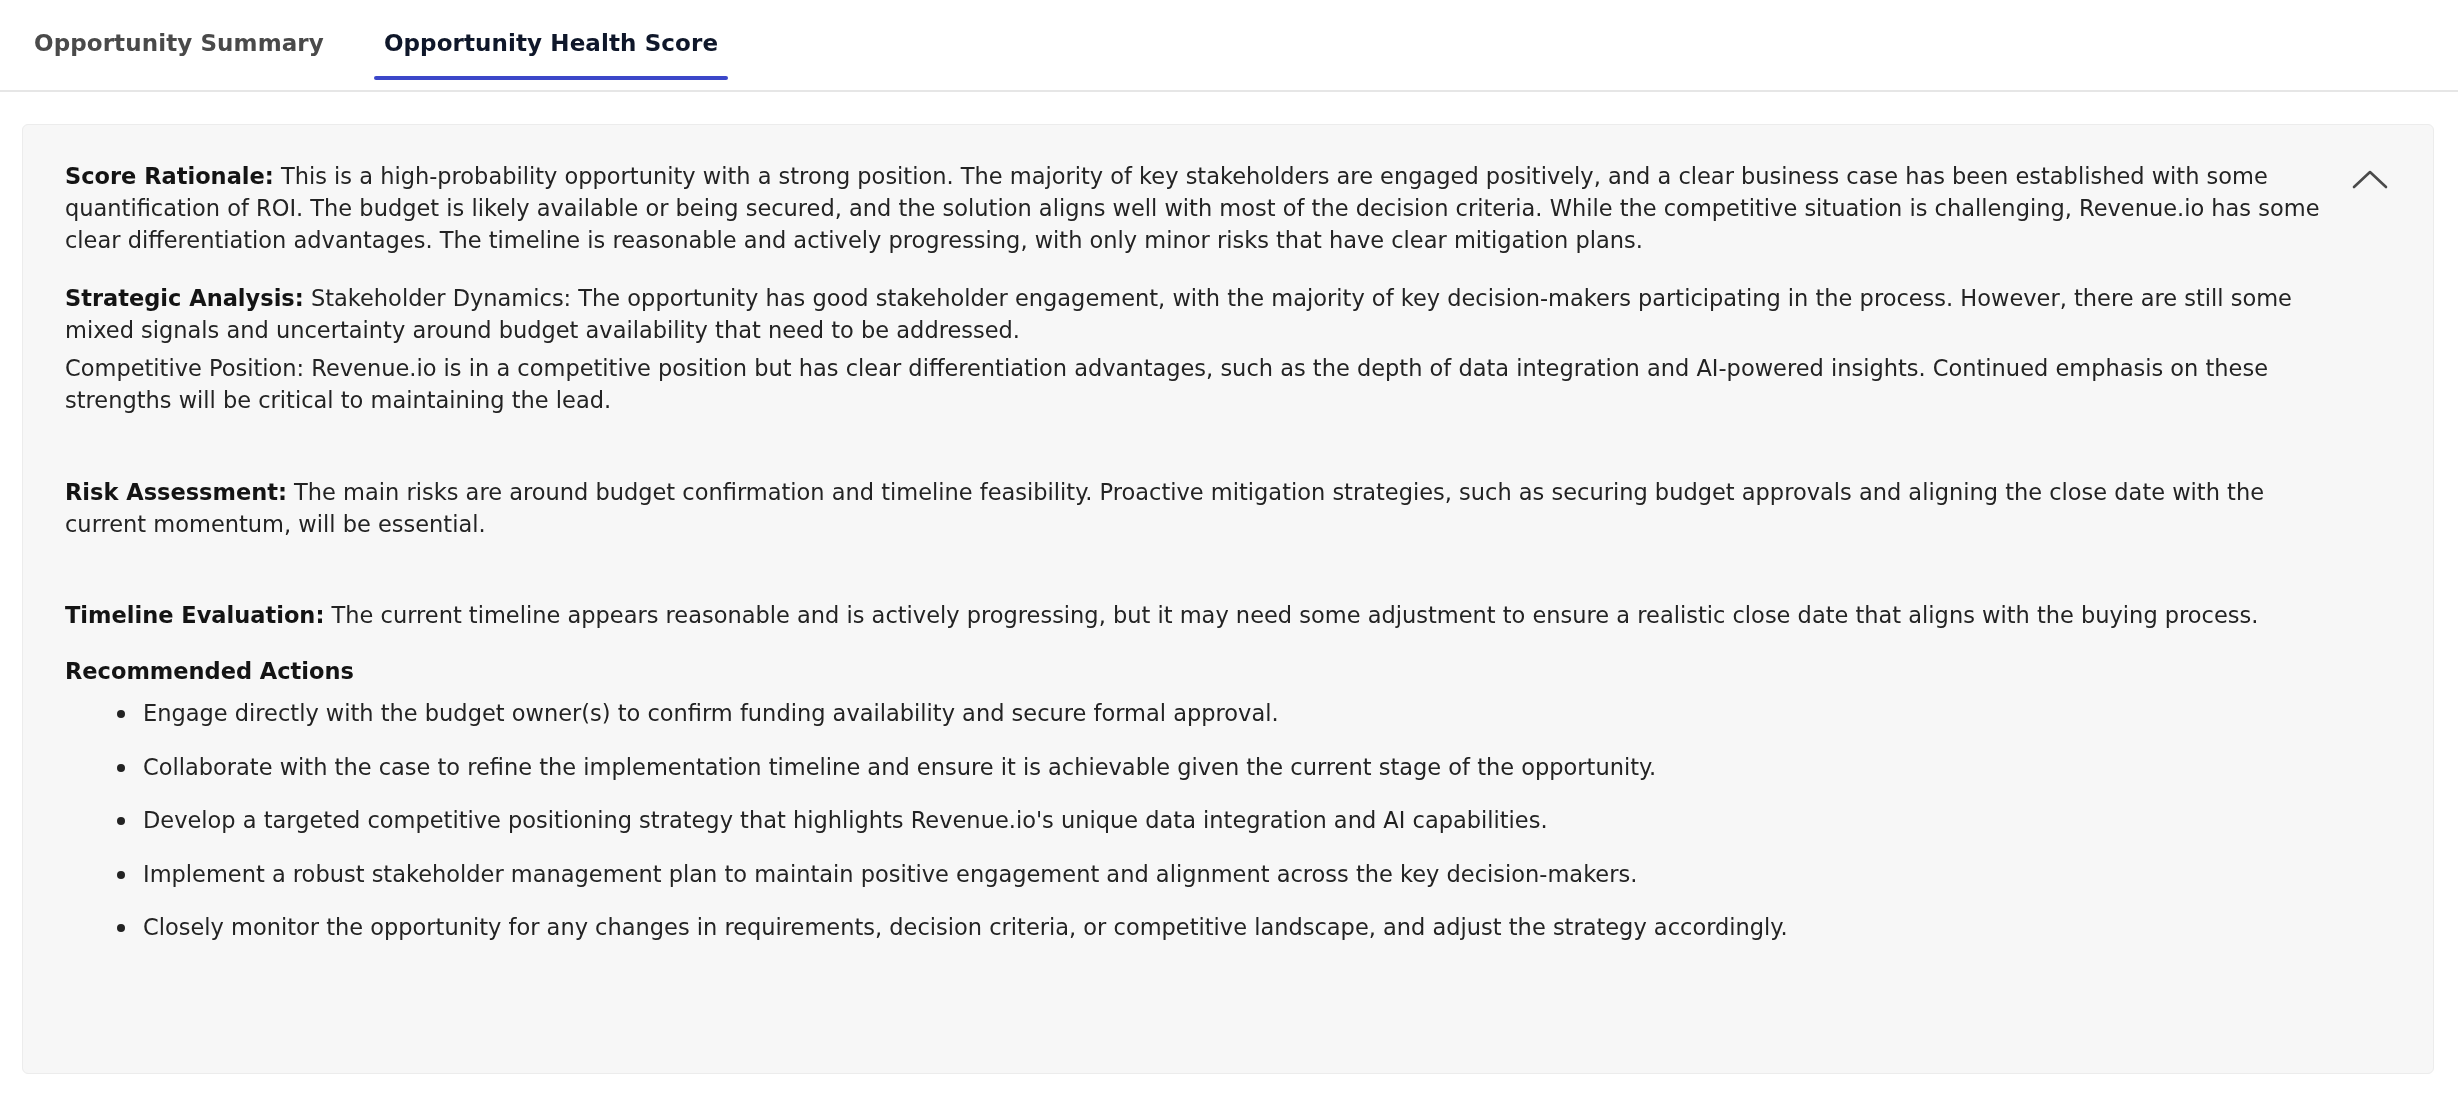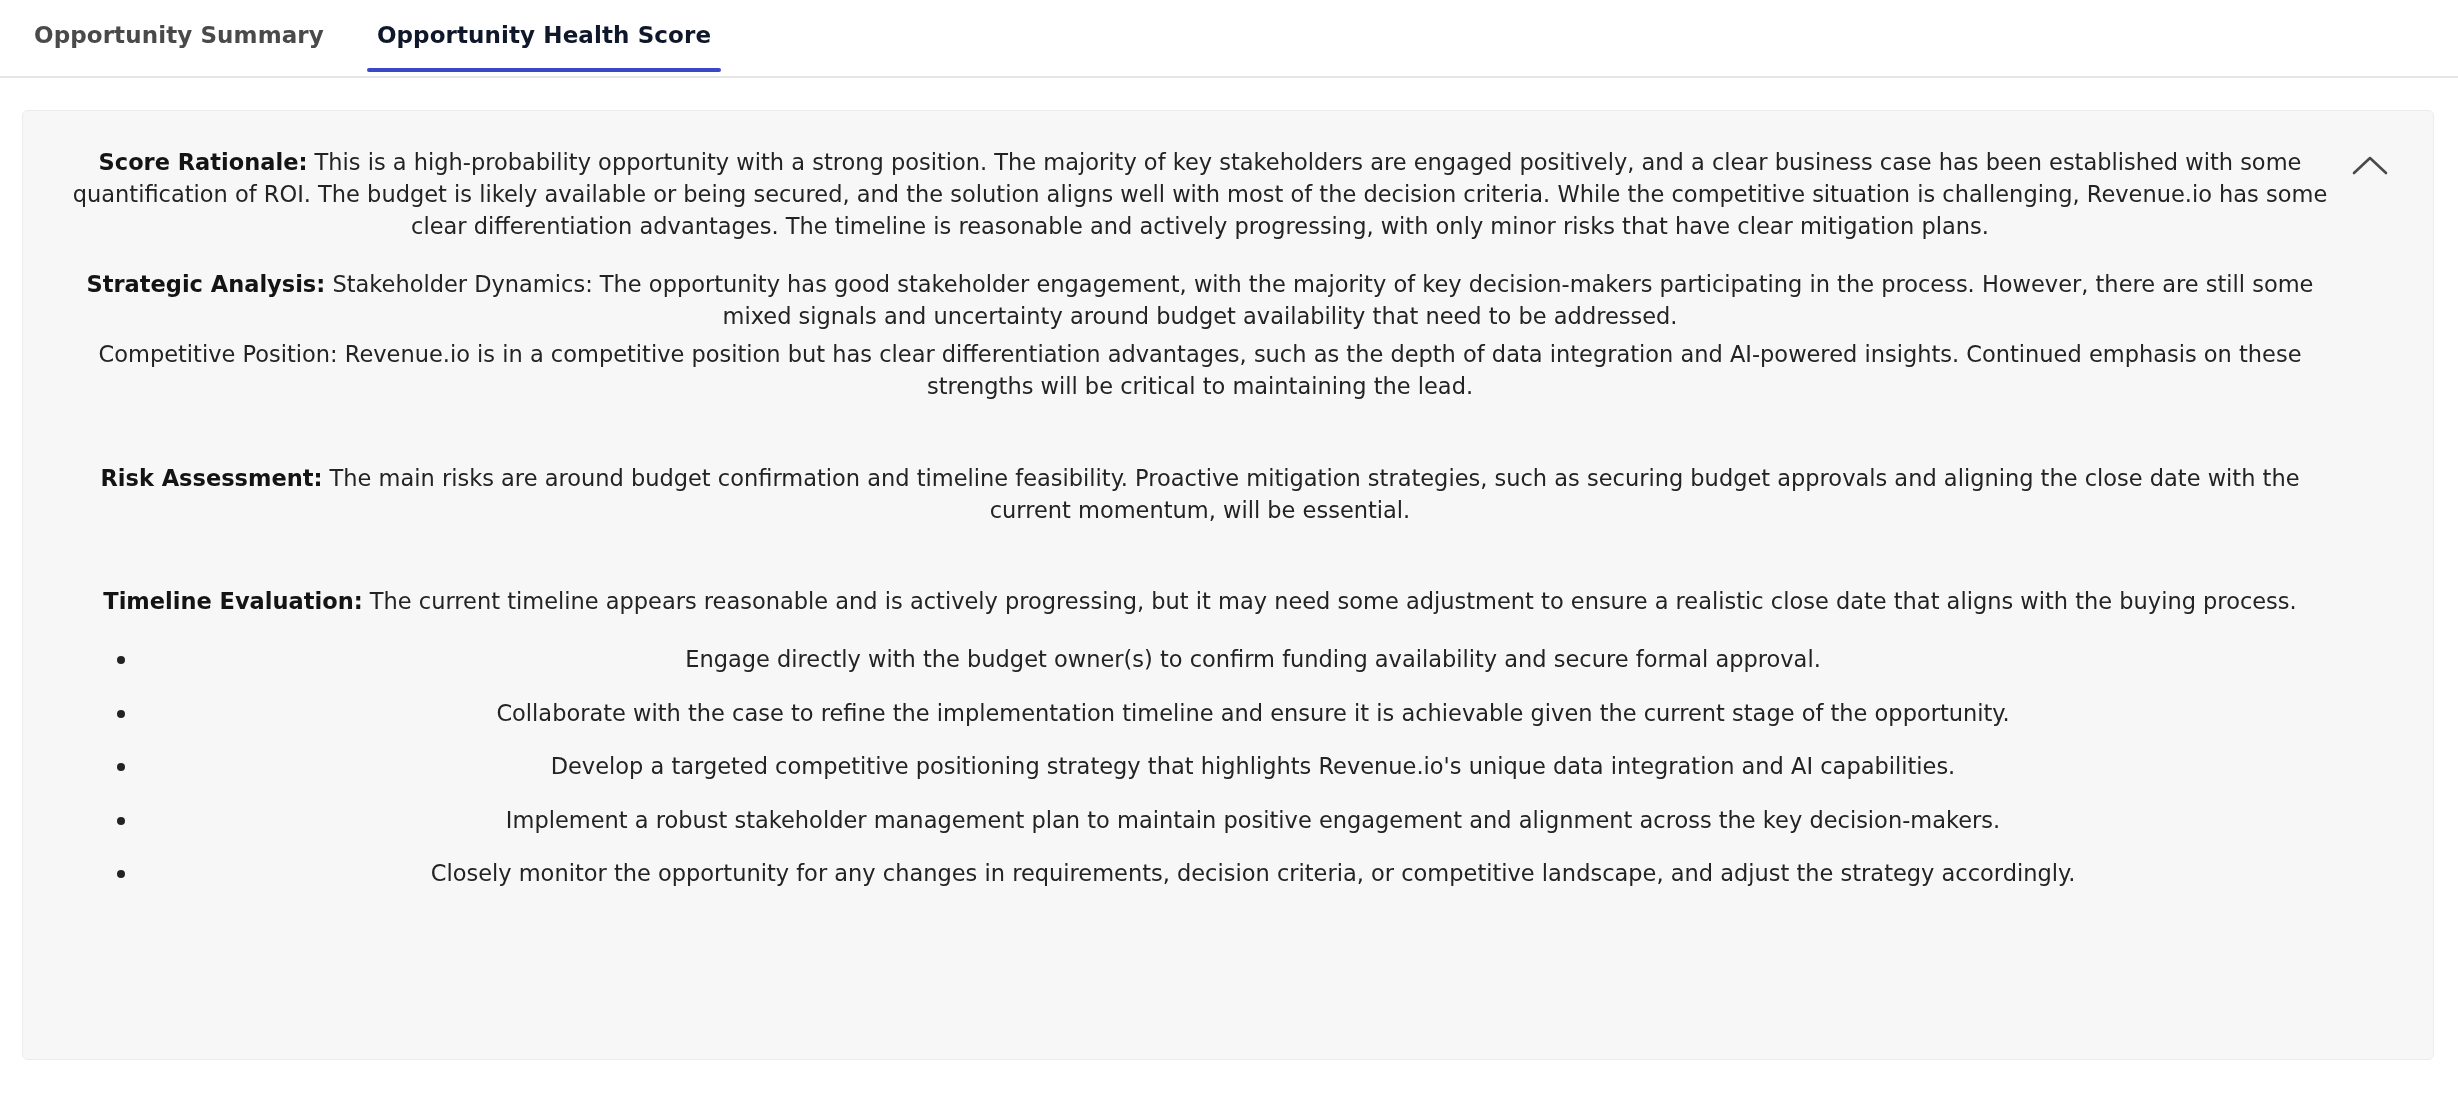--- a/index.html
+++ b/index.html
@@ -14,24 +14,24 @@
     min-height: 1109px;
     font-size: 22px;
     color: #2b2b2b;
     -webkit-font-smoothing: antialiased;
   }
 
   
   .tabbar {
     display: flex;
     align-items: flex-end;
-    gap: 5px;
-    padding: 0 0 6px 10px;
+    gap: 12px;
+    padding: 0 0 12px 10px;
     border-bottom: 2px solid #e6e6e6;
-    height: 78px;
+    height: 92px;
   }
   .tab {
     position: relative;
     padding: 26px 24px 22px 24px;
     font-size: 23px;
     font-weight: bold;
     color: #4a4a4a;
     letter-spacing: 0.1px;
     cursor: pointer;
     white-space: nowrap;
@@ -54,21 +54,20 @@
   .card-wrap {
     padding: 32px 24px 0 22px;
   }
   .card {
     position: relative;
     background: #f7f7f7;
     border: 1px solid #ececec;
     border-radius: 6px;
     padding: 36px 60px 50px 42px;
     min-height: 950px;
-    text-align: center;
   }
   .collapse-btn {
     position: absolute;
     top: 30px;
     right: 36px;
     width: 54px;
     height: 48px;
     display: flex;
     align-items: center;
     justify-content: center;
@@ -161,20 +160,21 @@
     <p class="para">
       <span class="lead">Risk Assessment:</span><span> The main risks are around budget confirmation and timeline feasibility. Proactive mitigation strategies, such as securing budget approvals and aligning the close date with the current momentum, will be essential.</span>
     </p>
 
     <div class="gap-lg"></div>
 
     <p class="para">
       <span class="lead">Timeline Evaluation:</span><span> The current timeline appears reasonable and is actively progressing, but it may need some adjustment to ensure a realistic close date that aligns with the buying process.</span>
     </p>
 
+    <div class="section-title">Recommended Actions</div>
 
     <ul class="actions">
       <li>Engage directly with the budget owner(s) to confirm funding availability and secure formal approval.</li>
       <li>Collaborate with the case to refine the implementation timeline and ensure it is achievable given the current stage of the opportunity.</li>
       <li>Develop a targeted competitive positioning strategy that highlights Revenue.io's unique data integration and AI capabilities.</li>
       <li>Implement a robust stakeholder management plan to maintain positive engagement and alignment across the key decision-makers.</li>
       <li>Closely monitor the opportunity for any changes in requirements, decision criteria, or competitive landscape, and adjust the strategy accordingly.</li>
     </ul>
 
   </div>

